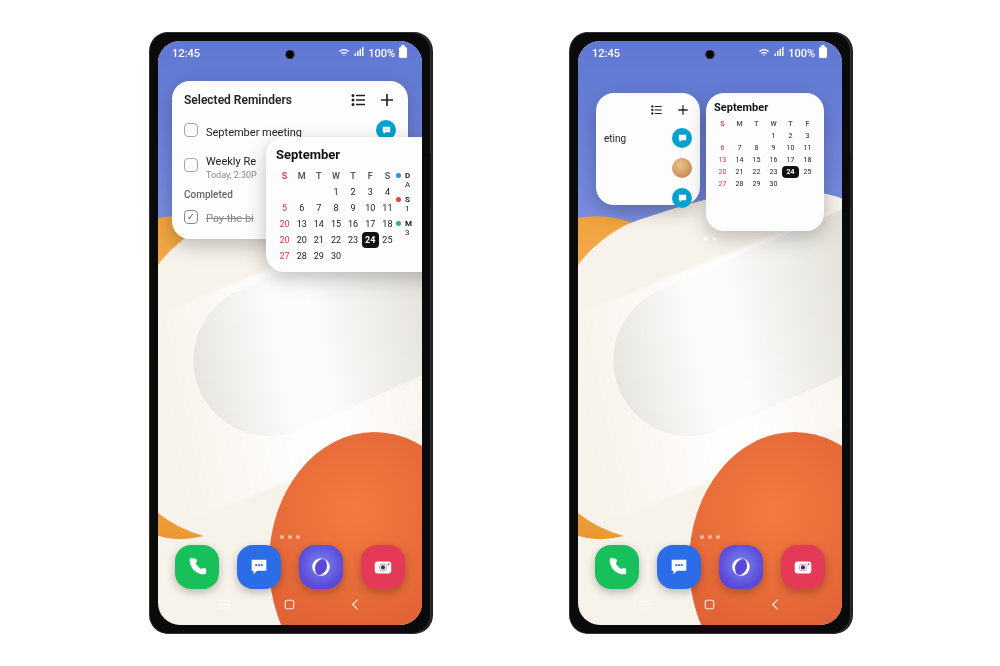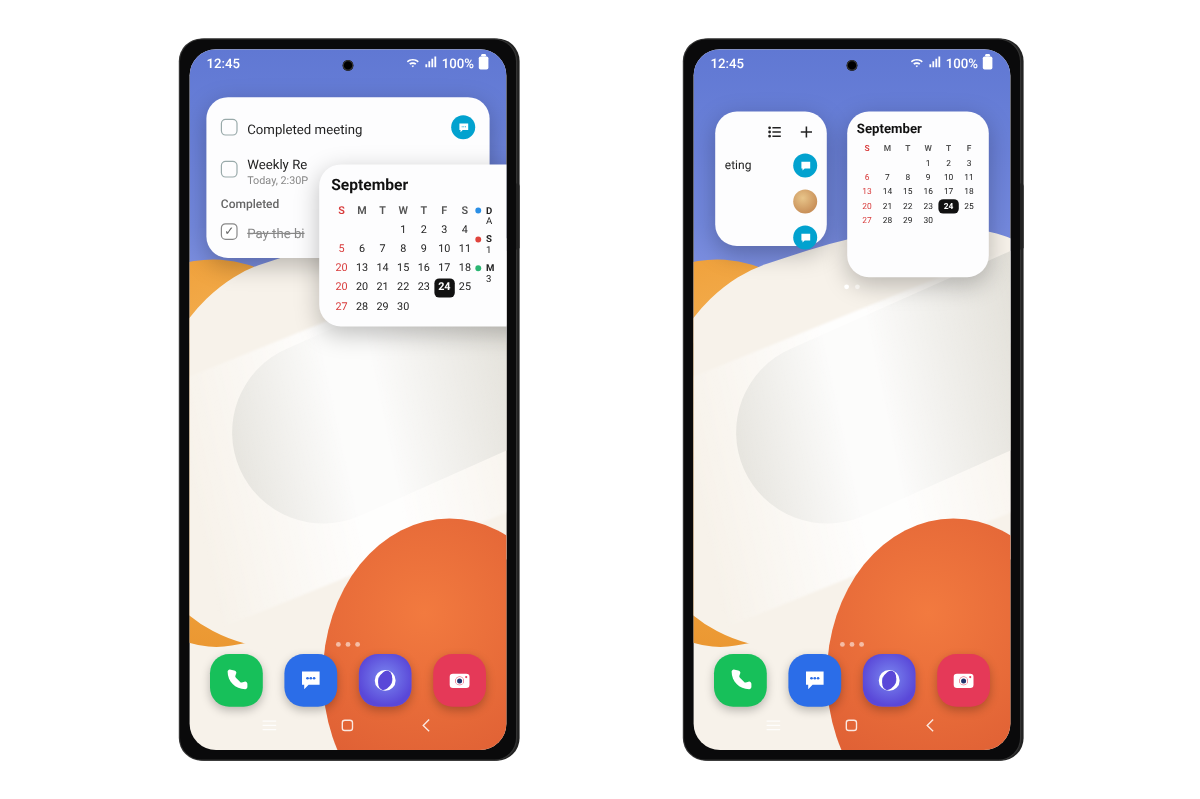--- a/index.html
+++ b/index.html
@@ -60,21 +60,21 @@
   .cal-d{padding:3px 0;color:#222}
   .cal-d.sun{color:#d83a3a}
   .cal-d.today{background:#111;color:#fff;border-radius:4px;font-weight:700}
   .cal-events{position:absolute;top:34px;right:6px;width:50px;font-size:8px;color:#222}
   .ev{display:flex;gap:4px;margin-bottom:6px;white-space:nowrap;overflow:hidden}
   .ev-dot{width:5px;height:5px;border-radius:50%;margin-top:2px;flex-shrink:0}
   .ev-dot.blue{background:#2a8fe6}.ev-dot.red{background:#e0443d}.ev-dot.green{background:#2bb673}
   .ev-t{font-weight:700}
 
   
-  .small .rem-widget-sm{top:52px;left:18px;width:93px;height:112px;padding:8px 8px 6px}
+  .small .rem-widget-sm{top:52px;left:18px;width:104px;height:112px;padding:8px 8px 6px}
   .rem-widget-sm .rem-actions{justify-content:flex-end;width:100%;gap:8px}
   .rem-widget-sm .rem-text{font-size:10px}
   .rem-widget-sm .iconbtn svg{width:14px;height:14px}
   .avatar-sm{width:20px;height:20px;border-radius:50%;background:radial-gradient(circle at 40% 35%,#e8c58a,#c9915a 70%);flex-shrink:0;margin-left:auto}
   .small .cal-widget-sm{top:52px;right:18px;width:118px;height:138px;padding:8px 8px 6px;z-index:25}
   .cal-widget-sm .cal-title{font-size:11px;margin-bottom:4px}
   .cal-widget-sm .cal-grid{width:100%;font-size:7px}
   .cal-widget-sm .cal-grid .cal-h,.cal-widget-sm .cal-grid .cal-d{padding:2px 0}
   .page-dots{position:absolute;top:196px;left:50%;transform:translateX(-50%);display:flex;gap:5px;z-index:25}
   .page-dots .dot{width:4px;height:4px;border-radius:50%;background:rgba(255,255,255,.5)}
@@ -121,23 +121,44 @@
             </svg></span>
         <span>100%</span>
         <span class="sicon"><svg width="10" height="14" viewBox="0 0 10 14" fill="#fff">
               <rect x="1" y="2" width="8" height="11" rx="1.5"></rect>
               <rect x="3" y="0" width="4" height="2" rx="1"></rect>
             </svg></span>
       </span>
     </div>
 
     <div class="widget rem-widget">
+      <div class="rem-head">
+        <span class="rem-title">Selected Reminders</span>
+        <span class="rem-actions">
+          <span class="iconbtn">
+              <svg viewBox="0 0 24 24" fill="none" stroke="#222" stroke-width="2">
+                <line x1="8" y1="6" x2="20" y2="6"></line>
+                <line x1="8" y1="12" x2="20" y2="12"></line>
+                <line x1="8" y1="18" x2="20" y2="18"></line>
+                <circle cx="4" cy="6" r="1"></circle>
+                <circle cx="4" cy="12" r="1"></circle>
+                <circle cx="4" cy="18" r="1"></circle>
+              </svg>
+            </span>
+          <span class="iconbtn">
+              <svg viewBox="0 0 24 24" fill="none" stroke="#222" stroke-width="2.2">
+                <line x1="12" y1="4" x2="12" y2="20"></line>
+                <line x1="4" y1="12" x2="20" y2="12"></line>
+              </svg>
+            </span>
+        </span>
+      </div>
       <div class="rem-item">
         <span class="cb"></span>
-        <span class="rem-col"><span class="rem-text">Completed meeting</span></span>
+        <span class="rem-col"><span class="rem-text">September meeting</span></span>
         <span class="bubble">
             <svg viewBox="0 0 24 24">
               <path d="M4 4h16v12H10l-4 4v-4H4z"></path>
               <circle cx="9" cy="10" r="1" fill="#02a2cf"></circle>
               <circle cx="12" cy="10" r="1" fill="#02a2cf"></circle>
               <circle cx="15" cy="10" r="1" fill="#02a2cf"></circle>
             </svg>
           </span>
       </div>
       <div class="rem-item">

